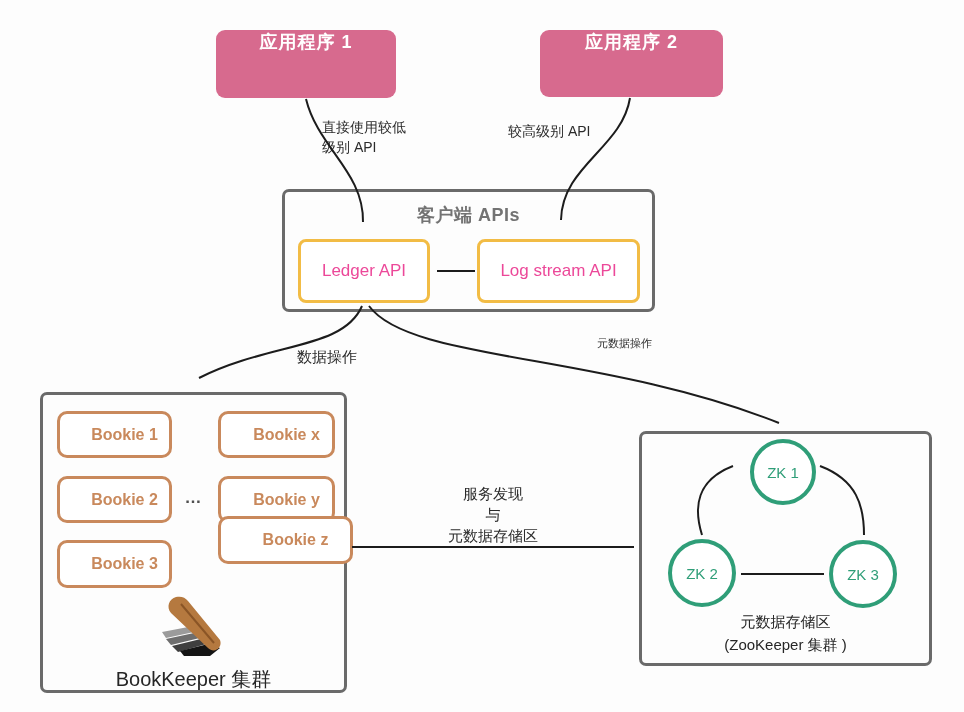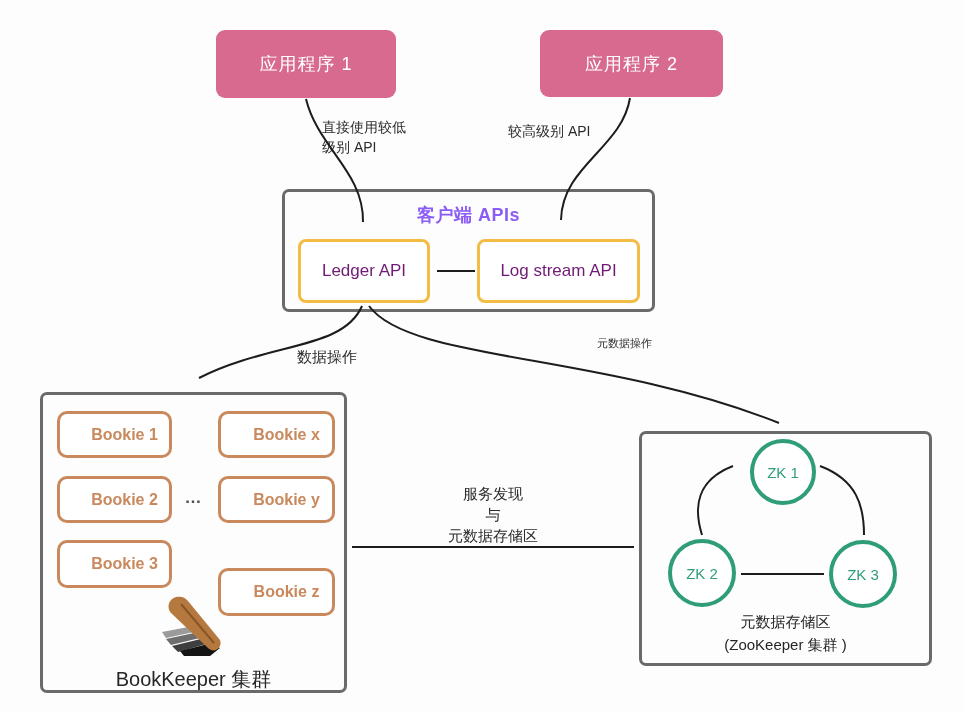--- a/index.html
+++ b/index.html
@@ -4,35 +4,35 @@
 <style>
   html,body{margin:0;padding:0;background:#ffffff;}
   .stage{
     position:relative;width:964px;height:712px;background:#fdfdfd;
     font-family:"Liberation Sans","DejaVu Sans",sans-serif;overflow:hidden;
   }
   .stage *{box-sizing:border-box;}
   
   .app-box{
     position:absolute;background:var(--pink,#d76a8e);border-radius:9px;z-index:1;
-    display:flex;align-items:center;justify-content:center;
-    color:#ffffff;font-weight:normal;font-size:18px;letter-spacing:1px;
+    display:flex;justify-content:center;
+    color:#ffffff;font-weight:bold;font-size:18px;letter-spacing:1px;
   }
   .frame{
     position:absolute;border:3px solid var(--frame,#6a6a6a);border-radius:7px;
     background:#fdfdfd;z-index:1;
   }
   .frame-title{
     position:absolute;z-index:2;text-align:center;
-    font-weight:bold;font-size:18px;color:#8b5cf6;letter-spacing:.5px;
+    font-weight:bold;font-size:18px;color:#737373;letter-spacing:.5px;
   }
   .api-box{
     position:absolute;border:3px solid var(--yellow,#f2bc45);border-radius:8px;
     background:#ffffff;z-index:2;display:flex;align-items:center;justify-content:center;
-    font-size:17px;color:#701a75;font-weight:500;
+    font-size:17px;color:#ec4899;font-weight:500;
   }
   .bookie{
     position:absolute;border:3px solid var(--orange,#c9895c);border-radius:10px;
     background:#ffffff;z-index:2;display:flex;align-items:center;justify-content:center;
     font-size:16px;font-weight:bold;color:var(--orange,#c9895c);padding-left:20px;
   }
   .zk{
     position:absolute;border:4px solid var(--green,#2f9e78);border-radius:50%;
     background:#ffffff;z-index:2;display:flex;align-items:center;justify-content:center;
     font-size:15px;font-weight:normal;color:var(--green,#2f9e78);
@@ -95,21 +95,21 @@
   </div>
   <div class="bookie" style="left:57px;top:476px;width:115px;height:47px">
     <span>Bookie 2</span>
   </div>
   <div class="bookie" style="left:218px;top:476px;width:117px;height:47px">
     <span>Bookie y</span>
   </div>
   <div class="bookie" style="left:57px;top:540px;width:115px;height:48px">
     <span>Bookie 3</span>
   </div>
-  <div class="bookie" style="left:218px;top:568px;width:117px;height:48px">
+  <div class="bookie" style="left:218px;top:516px;width:135px;height:48px">
     <span>Bookie z</span>
   </div>
   <div class="ellipsis" style="left:180px;top:488px;width:26px">…</div>
 
   <svg class="logo" style="left:152px;top:596px" width="92" height="64" viewBox="0 0 92 64">
     <path d="M10,36 L52,28 L56,33 L14,42 Z" fill="#9b9b9b"></path>
     <path d="M14,43 L56,34 L60,39 L19,49 Z" fill="#6e6e6e"></path>
     <path d="M20,50 L61,40 L65,45 L26,56 Z" fill="#3f3f3f"></path>
     <path d="M28,55 L56,48 L68,52 L58,60 L32,60 Z" fill="#141414"></path>
     <path d="M24,1 C17,3 14,11 19,17 L56,52 C62,58 71,52 68,44 L36,5 C33,1 29,0 24,1 Z" fill="#b5793f"></path>

